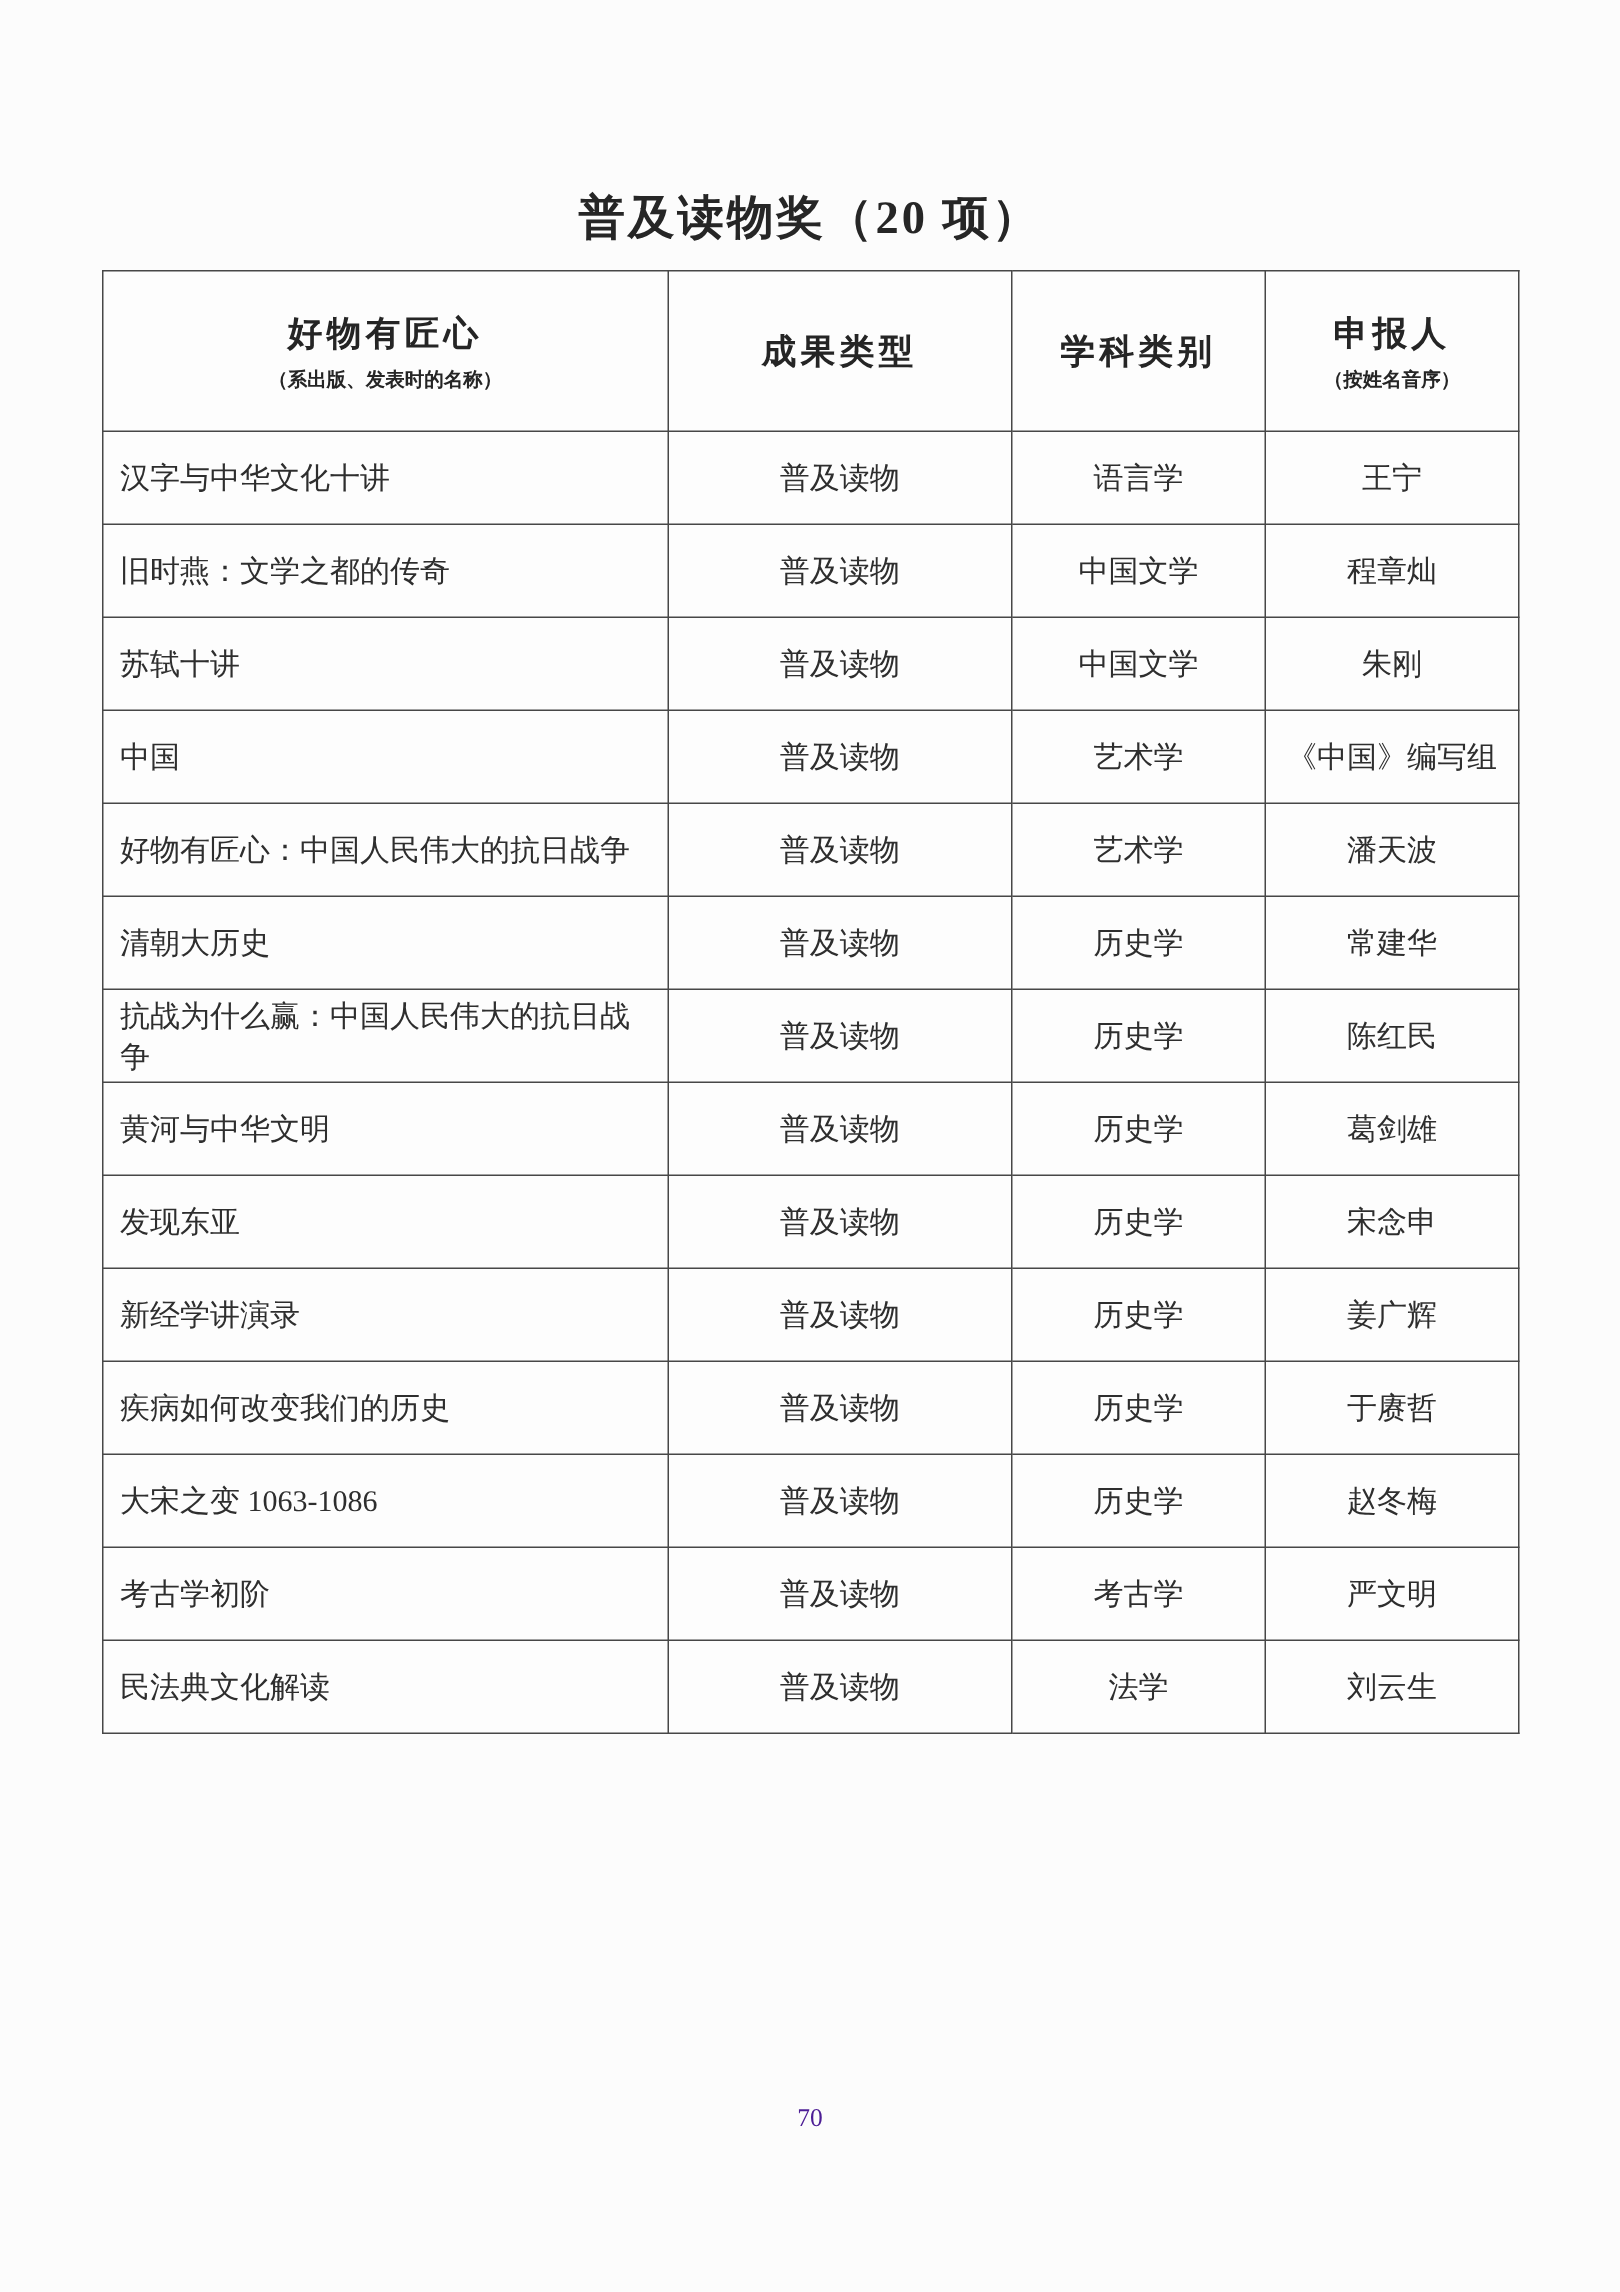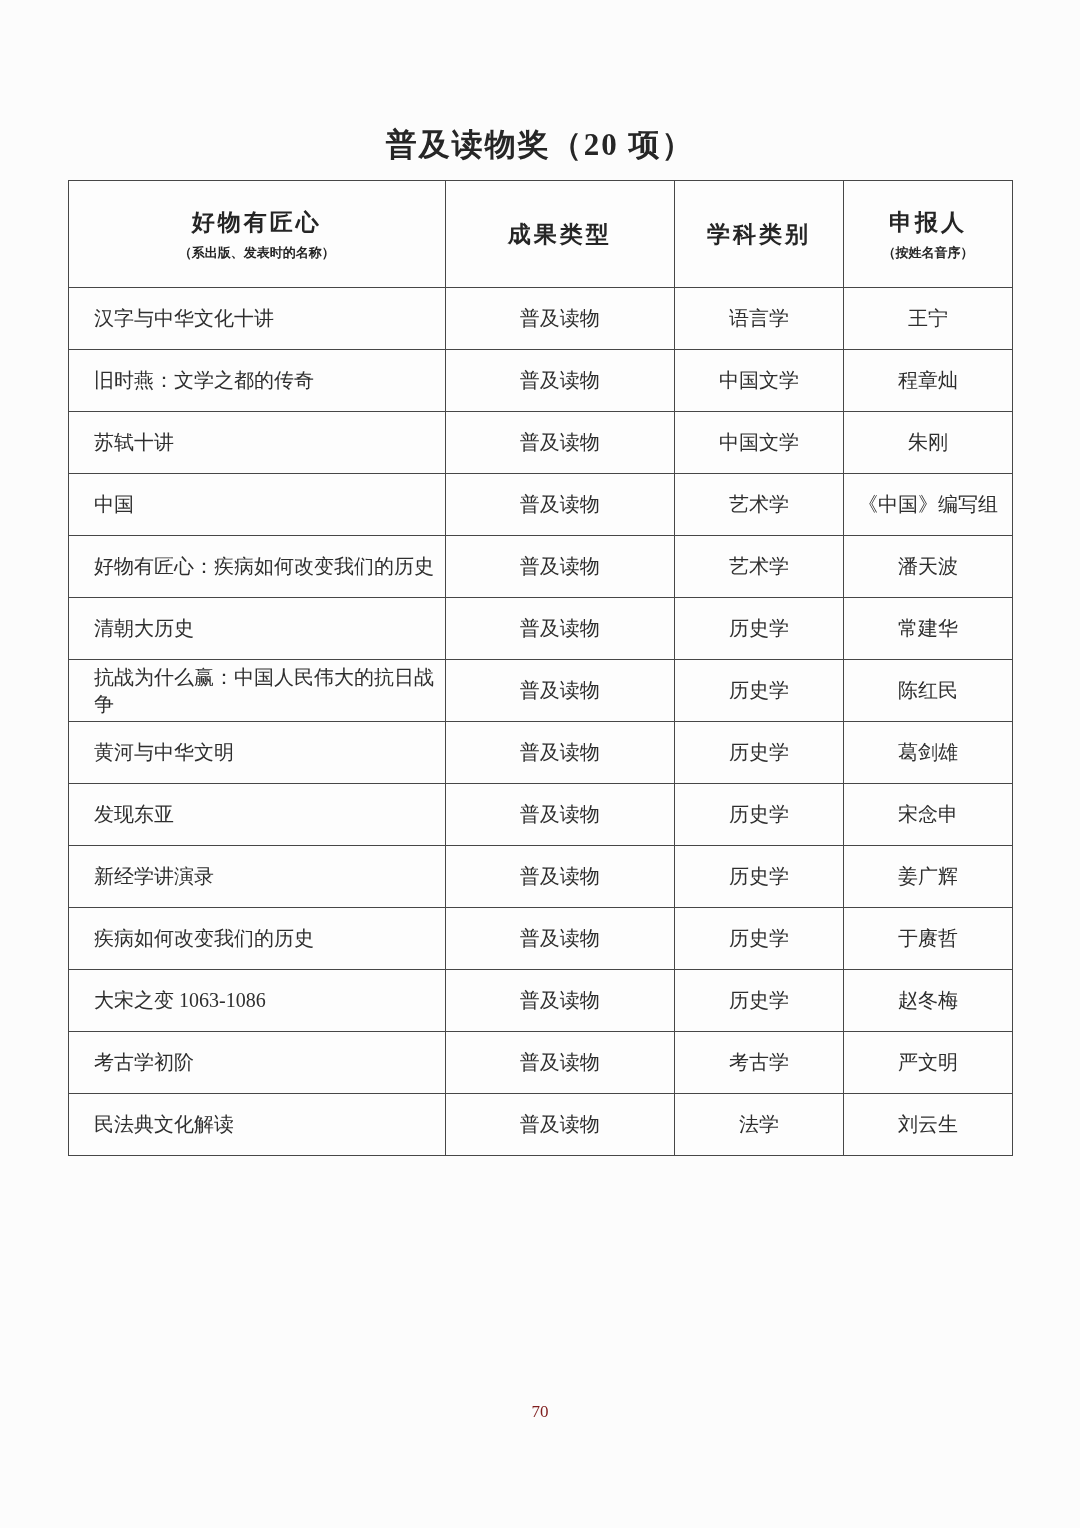--- a/index.html
+++ b/index.html
@@ -65,35 +65,35 @@
     letter-spacing: 0px;
   }
   table.award-table td {
     height: 62px;
     font-size: 20px;
     color: #2e2e2e;
     padding: 2px 8px;
   }
   table.award-table td.c0 {
     text-align: left;
-    padding-left: 25px;
+    padding-left: 11px;
   }
   table.award-table td.c1,
   table.award-table td.c2,
   table.award-table td.c3 {
     text-align: center;
   }
   .page-number {
     position: absolute;
     top: 1402px;
     left: 0;
     width: 100%;
     text-align: center;
     font-size: 17px;
-    color: #7f1d1d;
+    color: #4c1d95;
     font-family: "Liberation Serif", "DejaVu Serif", serif;
   }
 </style>
 </head>
 <body>
 
 <div class="page">
 
   <div class="doc-title">普及读物奖（20 项）</div>
 
@@ -141,21 +141,21 @@
           <td class="c2">中国文学</td>
           <td class="c3">朱刚</td>
         </tr>
         <tr>
           <td class="c0">中国</td>
           <td class="c1">普及读物</td>
           <td class="c2">艺术学</td>
           <td class="c3">《中国》编写组</td>
         </tr>
         <tr>
-          <td class="c0">好物有匠心：疾病如何改变我们的历史</td>
+          <td class="c0">好物有匠心：中国人民伟大的抗日战争</td>
           <td class="c1">普及读物</td>
           <td class="c2">艺术学</td>
           <td class="c3">潘天波</td>
         </tr>
         <tr>
           <td class="c0">清朝大历史</td>
           <td class="c1">普及读物</td>
           <td class="c2">历史学</td>
           <td class="c3">常建华</td>
         </tr>

